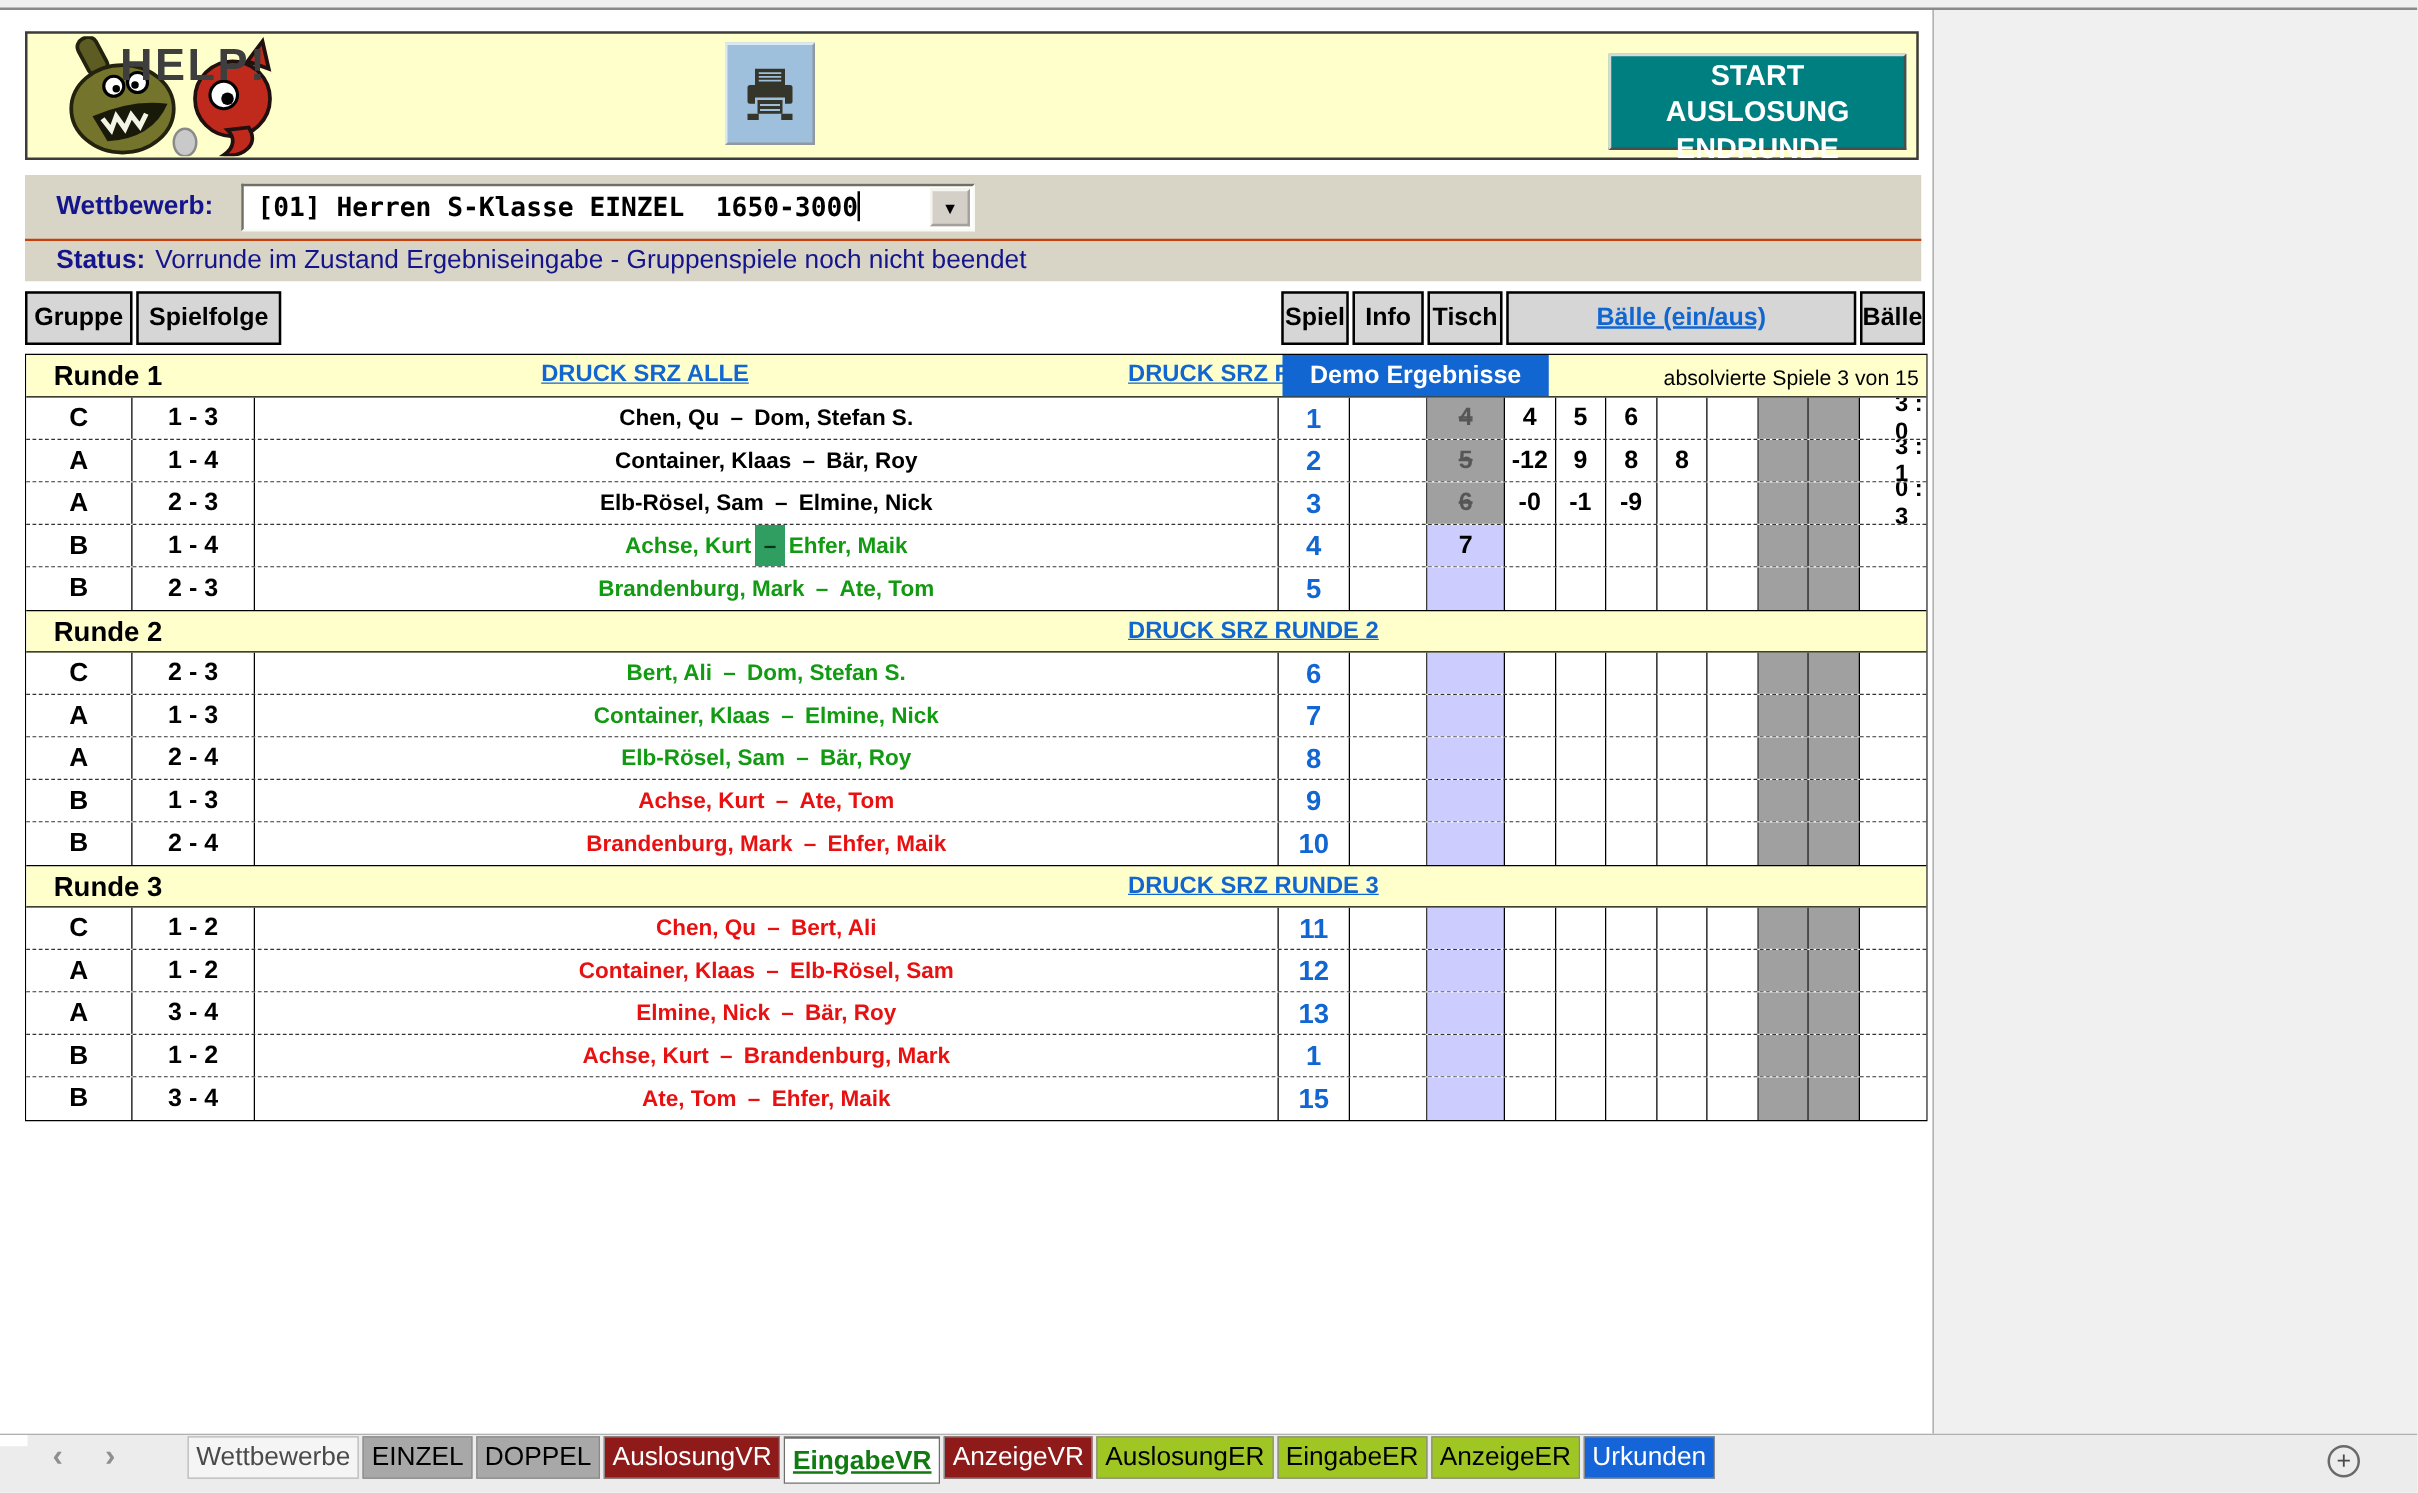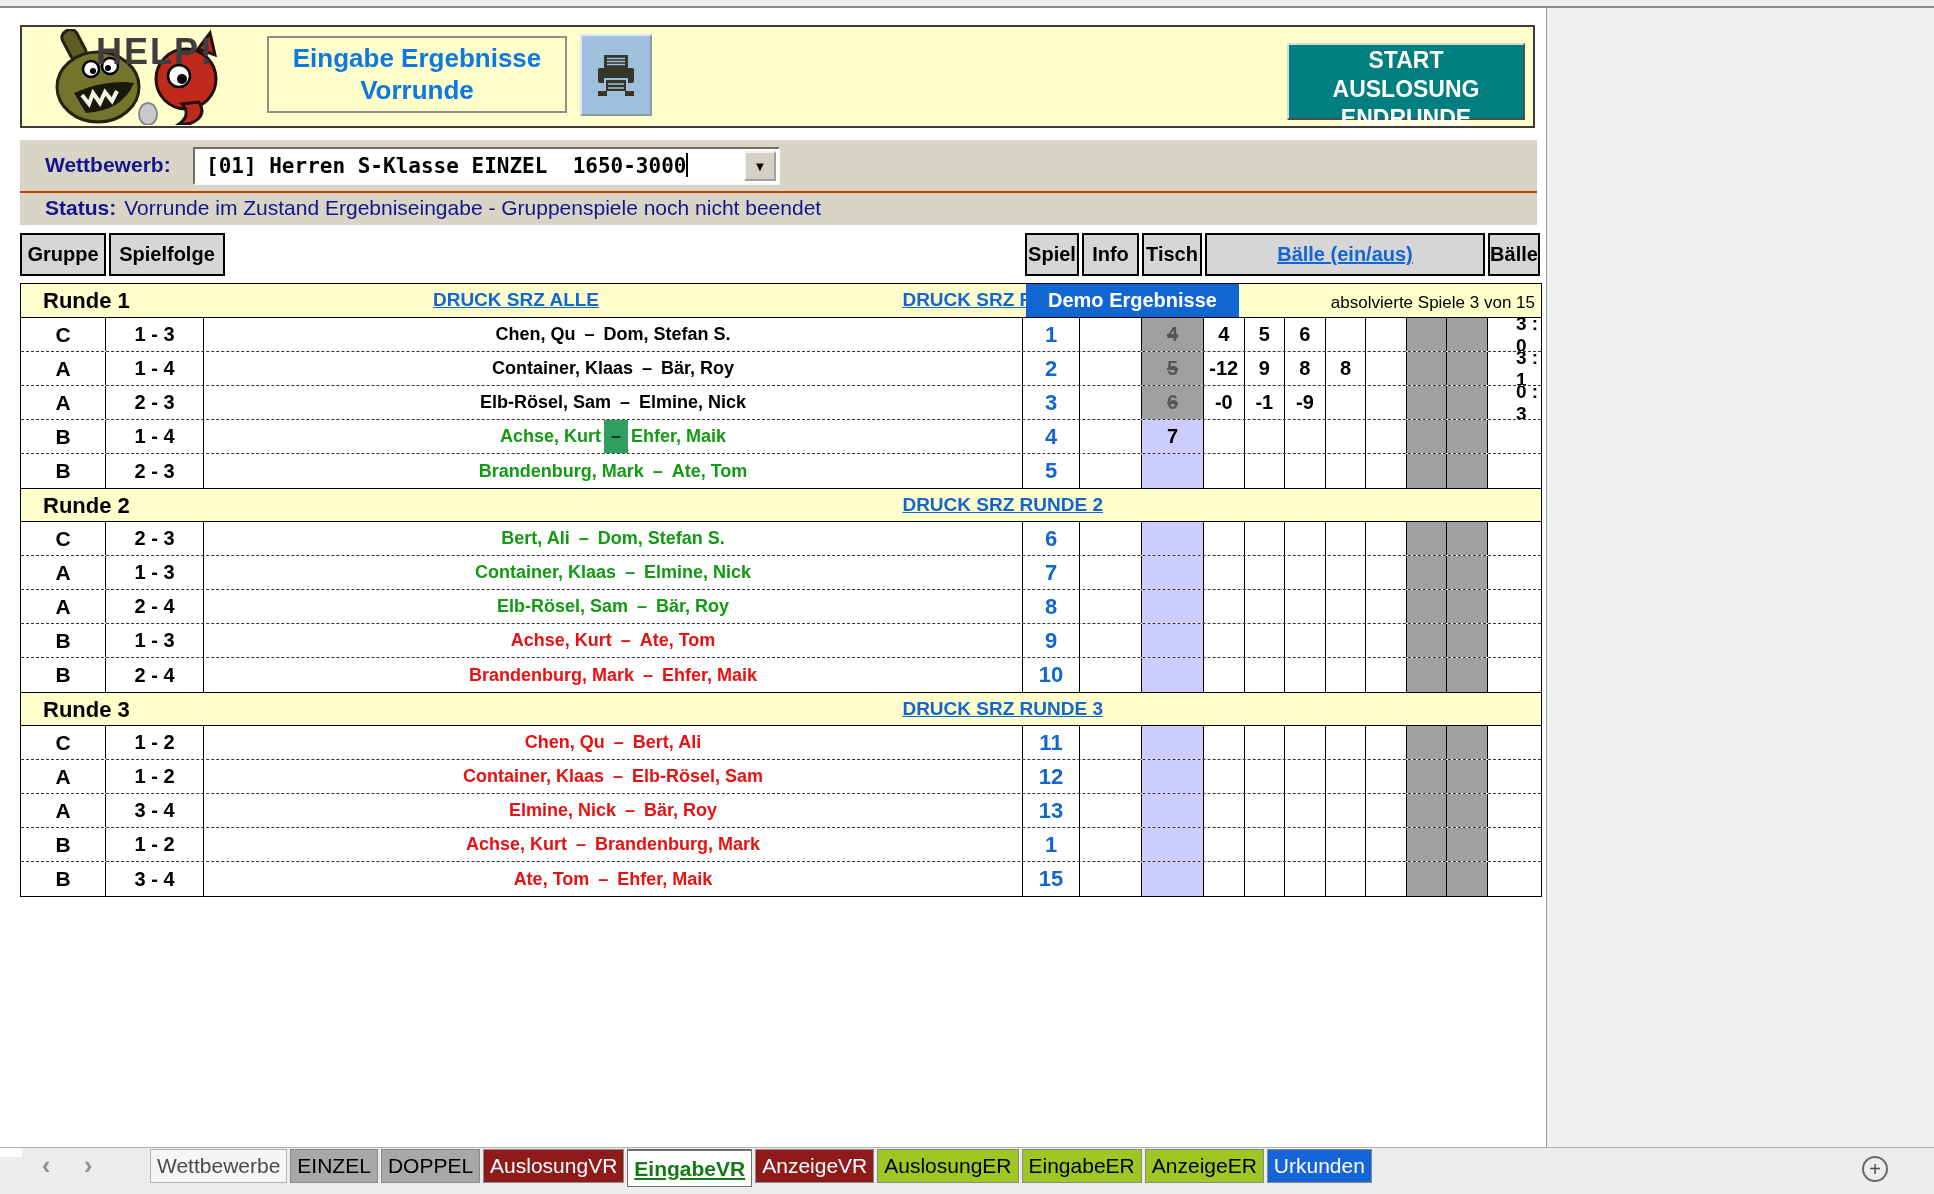--- a/index.html
+++ b/index.html
@@ -134,24 +134,20 @@
         <circle cx="72" cy="39" r="3" fill="#000"></circle>
         <path d="M162 20 L174 4 L179 26 Z" fill="#bf2a1c" stroke="#201010" stroke-width="3"></path>
         <circle cx="150" cy="50" r="30" fill="#bf2a1c" stroke="#201010" stroke-width="3"></circle>
         <path d="M163 73 C172 87 158 97 143 95 C152 89 152 81 146 75 Z" fill="#bf2a1c" stroke="#201010" stroke-width="3"></path>
         <circle cx="143" cy="47" r="11" fill="#fff" stroke="#000" stroke-width="2.5"></circle>
         <circle cx="146" cy="50" r="5" fill="#000"></circle>
         <ellipse cx="112" cy="85" rx="9" ry="11" fill="#c9c9c9" stroke="#8a8a8a" stroke-width="2"></ellipse>
       </svg>
       <div class="help-text">HELP!</div>
     </div>
-    <div class="title-box">
-      <div>Eingabe Ergebnisse</div>
-      <div>Vorrunde</div>
-    </div>
     <button class="print-btn">
       <svg width="44" height="44" viewBox="0 0 44 44">
         <rect x="10" y="2" width="24" height="13" fill="#35352a"></rect>
         <path d="M13 5.5 h18 M13 8.5 h18 M13 11.5 h18" stroke="#9fc0dc" stroke-width="1.5"></path>
         <rect x="4" y="15" width="36" height="15" rx="2" fill="#35352a"></rect>
         <rect x="11" y="26" width="22" height="13" fill="#35352a" stroke="#9fc0dc" stroke-width="2"></rect>
         <path d="M14 31 h16 M14 35 h16" stroke="#9fc0dc" stroke-width="1.5"></path>
         <rect x="4" y="38" width="9" height="5" fill="#35352a"></rect>
         <rect x="31" y="38" width="9" height="5" fill="#35352a"></rect>
       </svg>

